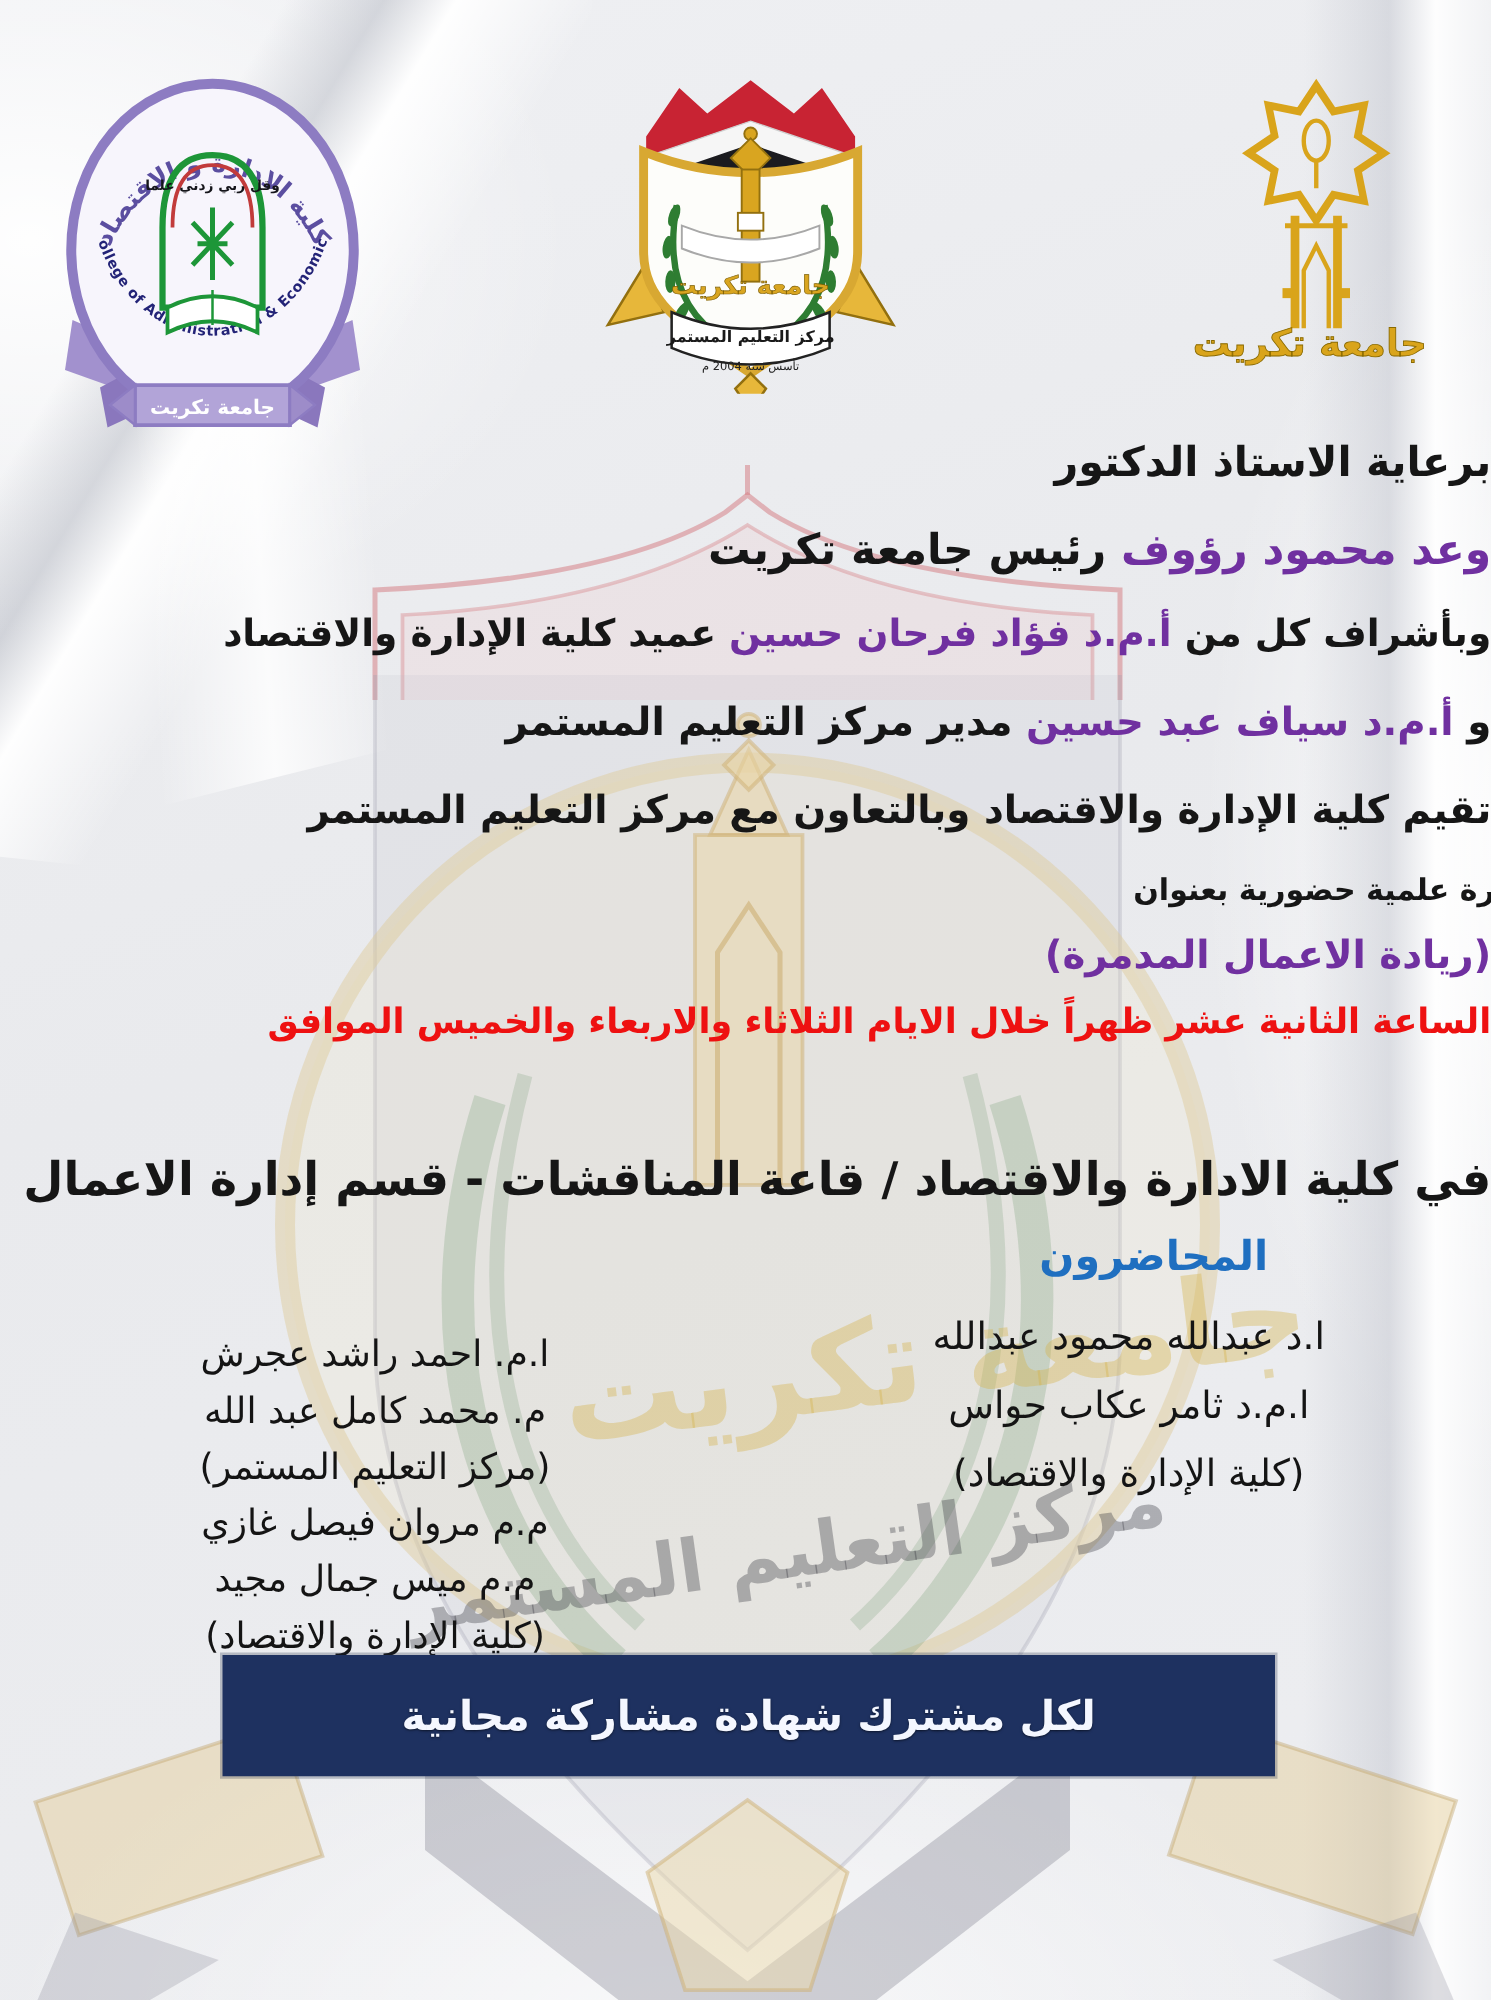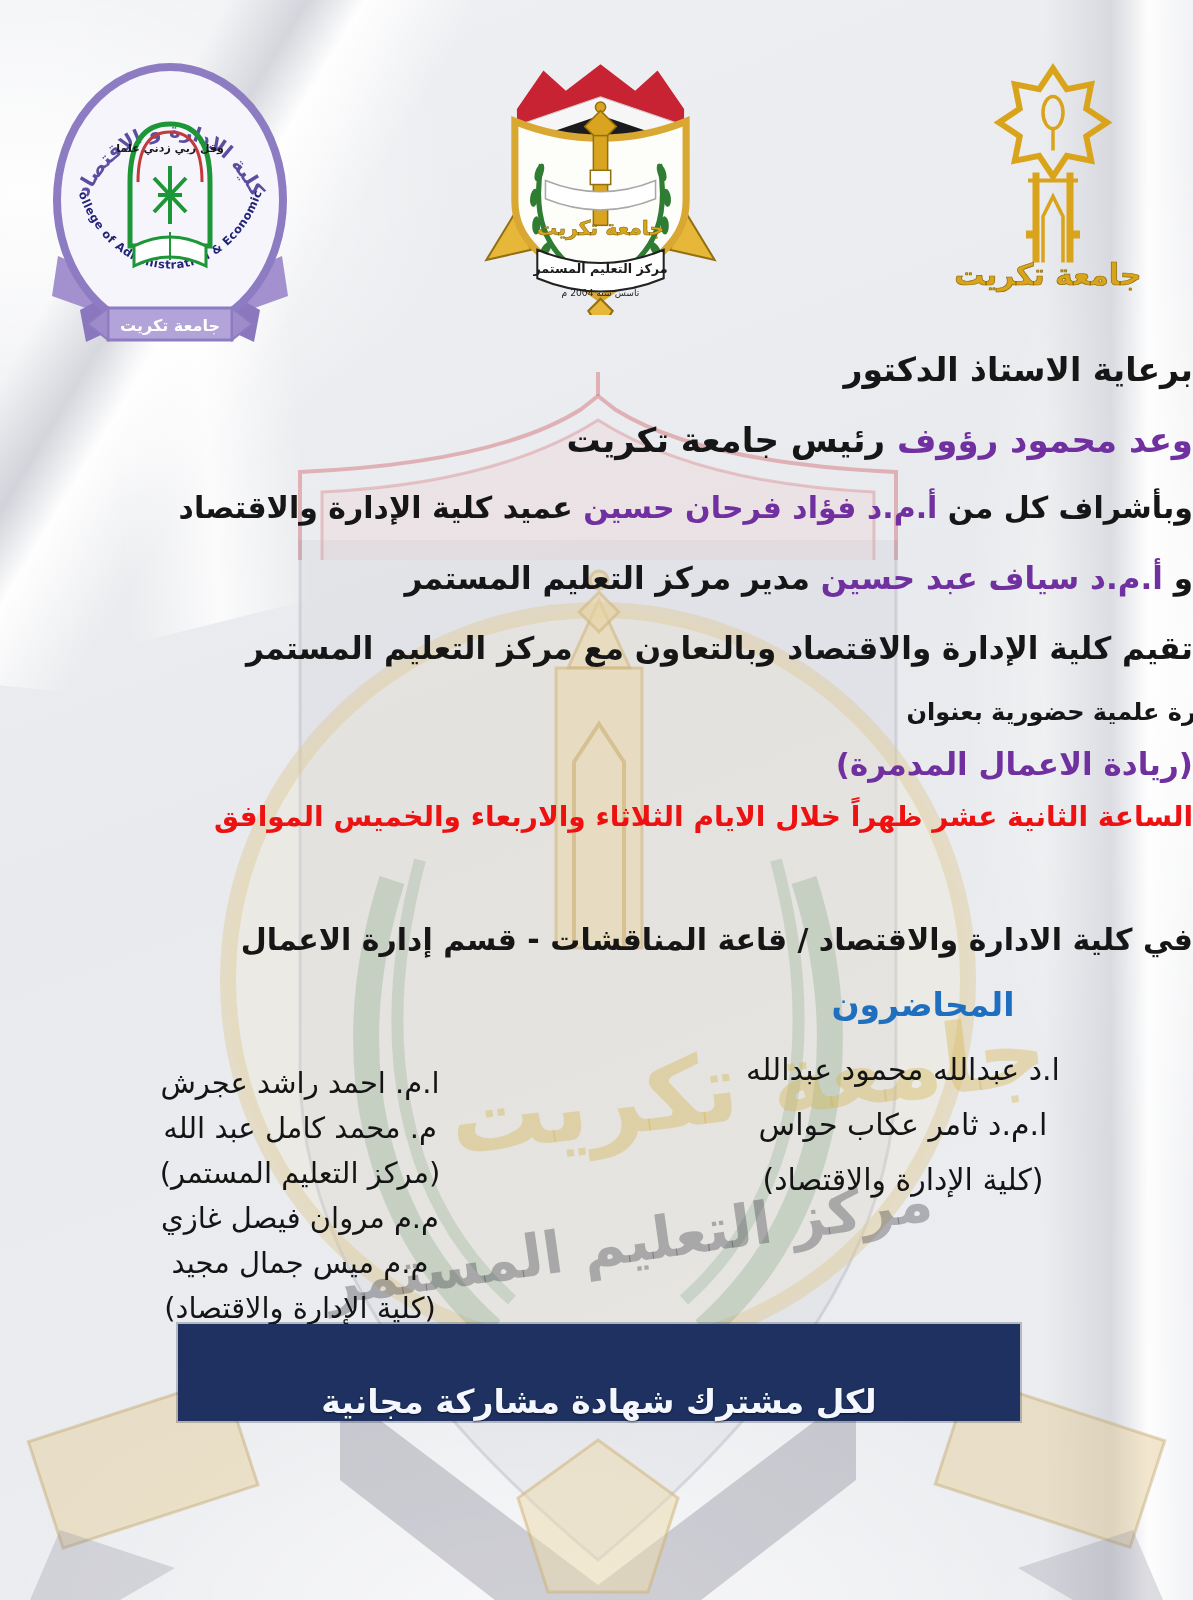--- a/index.html
+++ b/index.html
@@ -31,32 +31,32 @@
   .red{color:#ee1111;}
   .l1{top:350px;font-size:33px;}
   .l2{top:420px;font-size:34px;}
   .l3{top:490px;font-size:30px;}
   .l4{top:560px;font-size:31px;}
   .l5{top:630px;font-size:31px;}
   .l6{top:698px;font-size:24px;padding-left:30px;}
   .l7{top:746px;font-size:31px;}
   .l8{top:800px;font-size:28px;}
   .l9{top:858px;font-size:31px;letter-spacing:2px;}
-  .l10{top:922px;font-size:30px;}
+  .l10{top:922px;font-size:37px;}
   .ltr-override{direction:ltr;unicode-bidi:bidi-override;display:inline-block;}
   .col-header{position:absolute;text-align:center;font-size:33px;font-weight:bold;
               color:#1f6fc0;direction:rtl;white-space:nowrap;top:985px;}
   .col-header.lect{right:110px;width:320px;}
   .col-header.comm{left:150px;width:320px;}
   .col{position:absolute;top:1042px;text-align:center;direction:rtl;color:#141414;}
   .col.lect{right:60px;width:460px;font-size:30px;line-height:55px;}
   .col.comm{left:100px;width:400px;font-size:29px;line-height:45px;margin-top:19px;}
   .col div{white-space:nowrap;}
   .footer-banner{position:absolute;left:178px;top:1324px;width:842px;height:97px;
-     background:#1e3160;display:flex;align-items:flex-end;justify-content:center;
+     background:#1e3160;display:flex;align-items:center;justify-content:center;
      box-shadow:0 0 0 2px rgba(20,30,60,0.25);}
   .footer-banner span{color:#f4f7ff;font-size:33px;font-weight:bold;direction:rtl;
      text-shadow:0 1px 2px rgba(0,0,0,0.55);}
 </style>
 </head>
 <body>
 
 <div class="poster">
 
   <div class="crease c1"></div>

